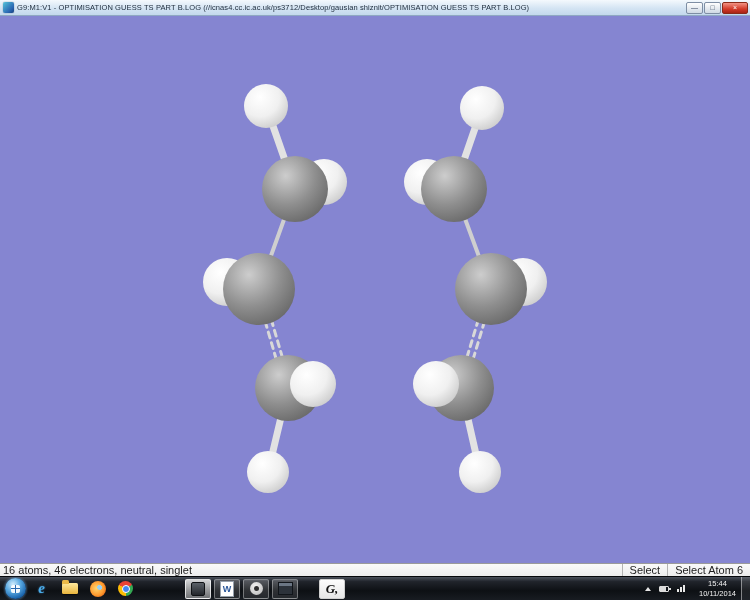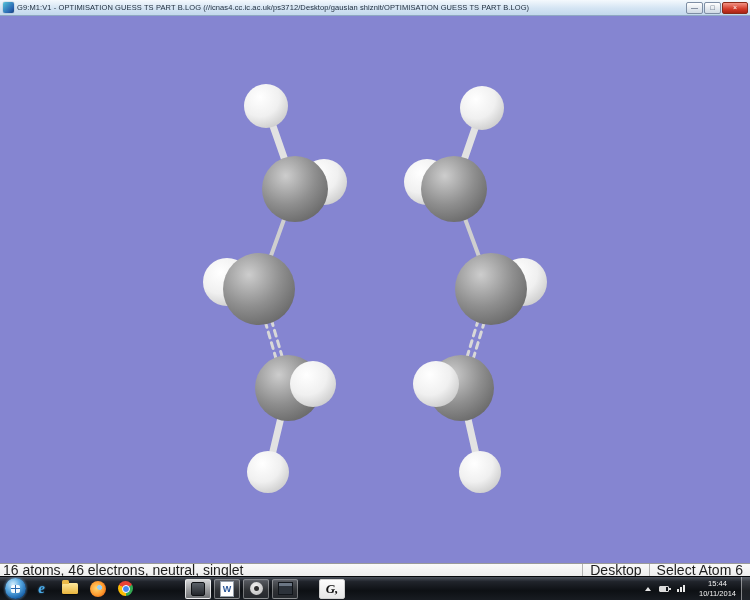--- a/index.html
+++ b/index.html
@@ -18,21 +18,21 @@
     background:linear-gradient(#fefefe,#cfd9e4);color:#30405a;font-size:7px;line-height:10px;text-align:center;cursor:default;}
   .win-btn.close{width:26px;background:linear-gradient(#f29384,#d23a28 60%,#a82415);color:#fff;border-color:#8a2a18;}
 
   
   .viewport{position:absolute;top:16px;left:0;width:750px;height:547px;background:#8585d1;overflow:hidden;}
   .viewport svg{display:block;}
 
   
   .statusbar{position:absolute;top:563px;left:0;width:750px;height:13px;box-sizing:border-box;
     background:linear-gradient(#fafafa,#ededed);border-top:1px solid #9a9a9a;
-    display:flex;align-items:center;font-size:14px;color:#1d1d1d;}
+    display:flex;align-items:center;font-size:11px;color:#1d1d1d;}
   .status-info{flex:1;padding-left:3px;white-space:nowrap;}
   .status-panel{padding:0 7px;height:100%;display:flex;align-items:center;border-left:1px solid #b3b3b3;white-space:nowrap;}
 
   
   .taskbar{position:absolute;top:576px;left:0;width:750px;height:24px;box-sizing:border-box;
     background:linear-gradient(180deg,#4a505a 0%,#20242b 20%,#0d1014 60%,#181c22 100%);
     border-top:1px solid #05070a;display:flex;align-items:center;}
   .start-orb{width:21px;height:21px;margin-left:5px;border-radius:50%;flex:0 0 auto;position:relative;
     background:radial-gradient(circle at 38% 30%,#d2ecfc,#5aaae2 38%,#1c66ae 72%,#0a3a70);
     box-shadow:0 0 2px 1px rgba(120,190,255,.35);display:flex;align-items:center;justify-content:center;}
@@ -135,21 +135,21 @@
         <circle cx="523" cy="266" r="24" fill="url(#grad-H)"></circle>
         <circle cx="491" cy="273" r="36" fill="url(#grad-C)"></circle>
         <circle cx="461" cy="372" r="33" fill="url(#grad-C)"></circle>
         <circle cx="436" cy="368" r="23" fill="url(#grad-H)"></circle>
         <circle cx="480" cy="456" r="21" fill="url(#grad-H)"></circle>
       </svg>
   </div>
 
   <div class="statusbar">
     <div class="status-info">16 atoms, 46 electrons, neutral, singlet</div>
-    <div class="status-panel">Desktop</div>
+    <div class="status-panel">Select</div>
     <div class="status-panel">Select Atom 6</div>
   </div>
 
   <div class="taskbar">
     <div class="start-orb">
       <div class="orb-flag"></div>
     </div>
     <div class="tb-icon">
         <span class="ie-e">e</span>
       </div>

